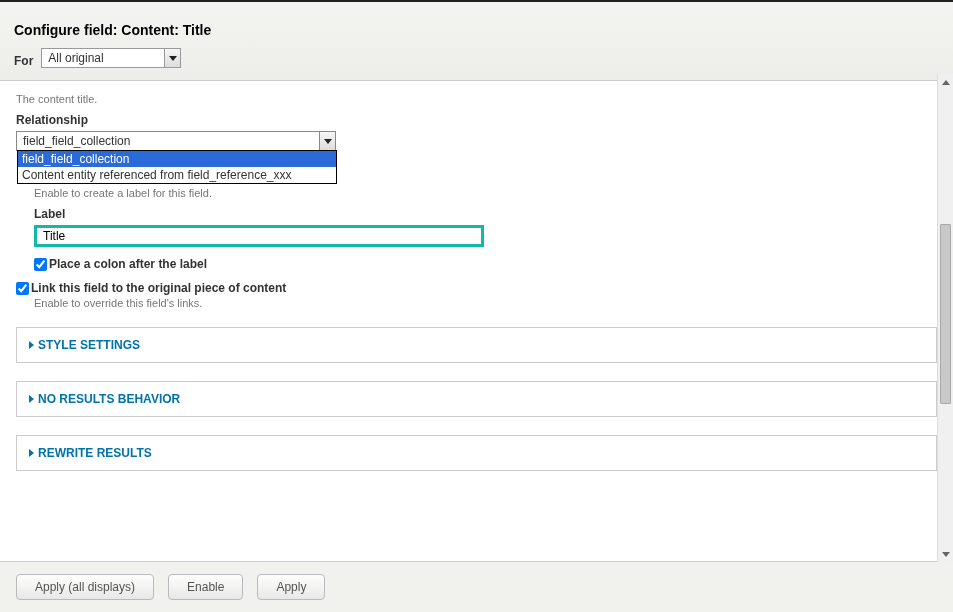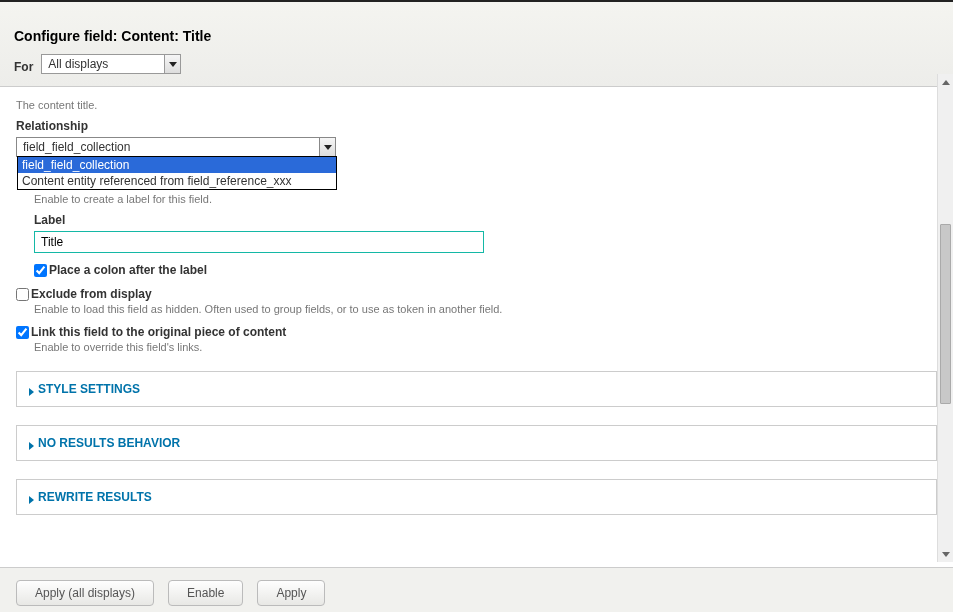--- a/index.html
+++ b/index.html
@@ -10,21 +10,21 @@
   color: #333;
   width: 953px;
   height: 612px;
   overflow: hidden;
   position: relative;
   border-top: 2px solid #222;
 }
 .header {
   background: linear-gradient(to bottom, #f4f4f0, #ededea);
   border-bottom: 1px solid #ccc;
-  padding: 26px 14px 12px;
+  padding: 20px 14px 12px;
 }
 .header h2 {
   font-size: 14px;
   font-weight: bold;
   color: #000;
   margin-bottom: 10px;
 }
 .for-row {
   display: flex;
   align-items: flex-end;
@@ -122,21 +122,21 @@
 }
 .help {
   color: #777;
   font-size: 11px;
   margin-top: 2px;
   margin-bottom: 8px;
 }
 .label-input {
   width: 450px;
   height: 22px;
-  border: 1px solid #14b8a6;
+  border: 3px solid #14b8a6;
   padding: 2px 6px;
   font-size: 12px;
 }
 .check-row {
   display: flex;
   align-items: center;
   gap: 2px;
   margin-top: 10px;
 }
 .check-row input[type=checkbox] {
@@ -151,21 +151,21 @@
   margin-top: 10px;
 }
 .fieldset {
   border: 1px solid #ccc;
   margin-top: 18px;
   padding: 10px 12px;
   background: #fff;
 }
 .fieldset .legend {
   display: flex;
-  align-items: flex-end;
+  align-items: center;
   gap: 4px;
   color: #0073aa;
   font-weight: bold;
   font-size: 12px;
   cursor: pointer;
 }
 .tri {
   width: 0;
   height: 0;
   border-top: 4px solid transparent;
@@ -223,21 +223,21 @@
 .sb-tri-dn{width:0;height:0;border-left:4px solid transparent;border-right:4px solid transparent;border-top:5px solid #666;}
 </style>
 </head>
 <body>
 
 <div class="header">
   <h2>Configure field: Content: Title</h2>
   <div class="for-row">
     <label>For</label>
     <div class="for-select">
-      <span>All displays</span>
+      <span>All original</span>
       <div class="arrow-btn">
           <div class="dn-arrow"></div>
         </div>
     </div>
   </div>
 </div>
 
 <div class="content">
   <div class="desc">The content title.</div>
 
@@ -256,27 +256,20 @@
   <div class="indent">
     <div class="help">Enable to create a label for this field.</div>
     <label class="form-label">Label</label>
     <input type="text" class="label-input" value="Title" style="">
     <div class="check-row">
       <input type="checkbox" checked="" style="">
       <label>Place a colon after the label</label>
     </div>
   </div>
 
-  <div class="section-block">
-    <div class="check-row">
-      <input type="checkbox" style="">
-      <label>Exclude from display</label>
-    </div>
-    <div class="help" style="margin-left:18px">Enable to load this field as hidden. Often used to group fields, or to use as token in another field.</div>
-  </div>
 
   <div class="section-block">
     <div class="check-row">
       <input type="checkbox" checked="" style="">
       <label>Link this field to the original piece of content</label>
     </div>
     <div class="help" style="margin-left:18px">Enable to override this field's links.</div>
   </div>
 
   <div class="fieldset">

